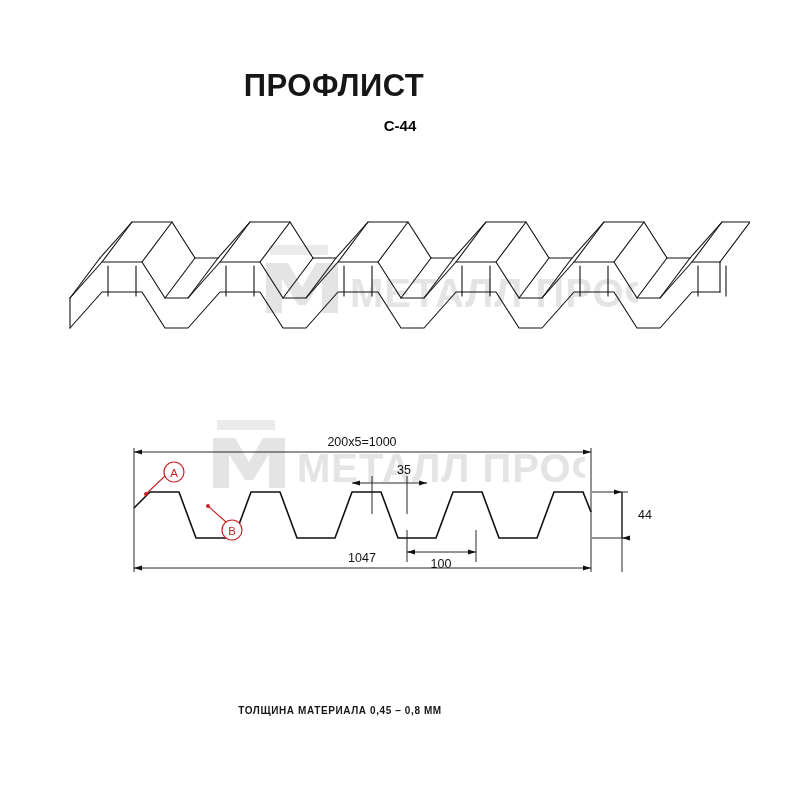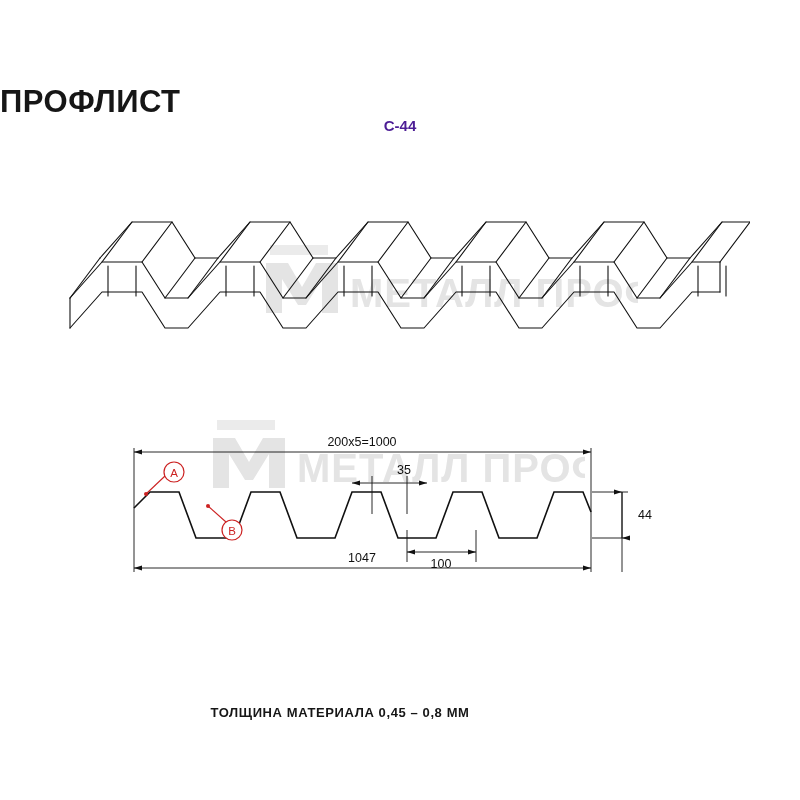--- a/index.html
+++ b/index.html
@@ -15,45 +15,46 @@
     position: relative;
     overflow: hidden;
   }
   .page {
     position: relative;
     width: 800px;
     height: 800px;
   }
   .title {
     position: absolute;
-    top: 84px;
+    top: 68px;
     left: 0;
     width: 668px;
+    text-align: center;
     font-size: 31px;
     font-weight: bold;
     letter-spacing: 0.5px;
     color: #161616;
   }
   .subtitle {
     position: absolute;
     top: 117px;
     left: 0;
     width: 800px;
     text-align: center;
     font-size: 15px;
     font-weight: bold;
-    color: #4c1d95;
+    color: #000000;
   }
   .footer-note {
     position: absolute;
     top: 705px;
     left: 0;
     width: 680px;
     text-align: center;
-    font-size: 13px;
+    font-size: 10px;
     font-weight: bold;
     letter-spacing: 0.6px;
     color: #161616;
   }
   .iso-wrap {
     position: absolute;
     top: 180px;
     left: 60px;
     width: 690px;
     height: 180px;

